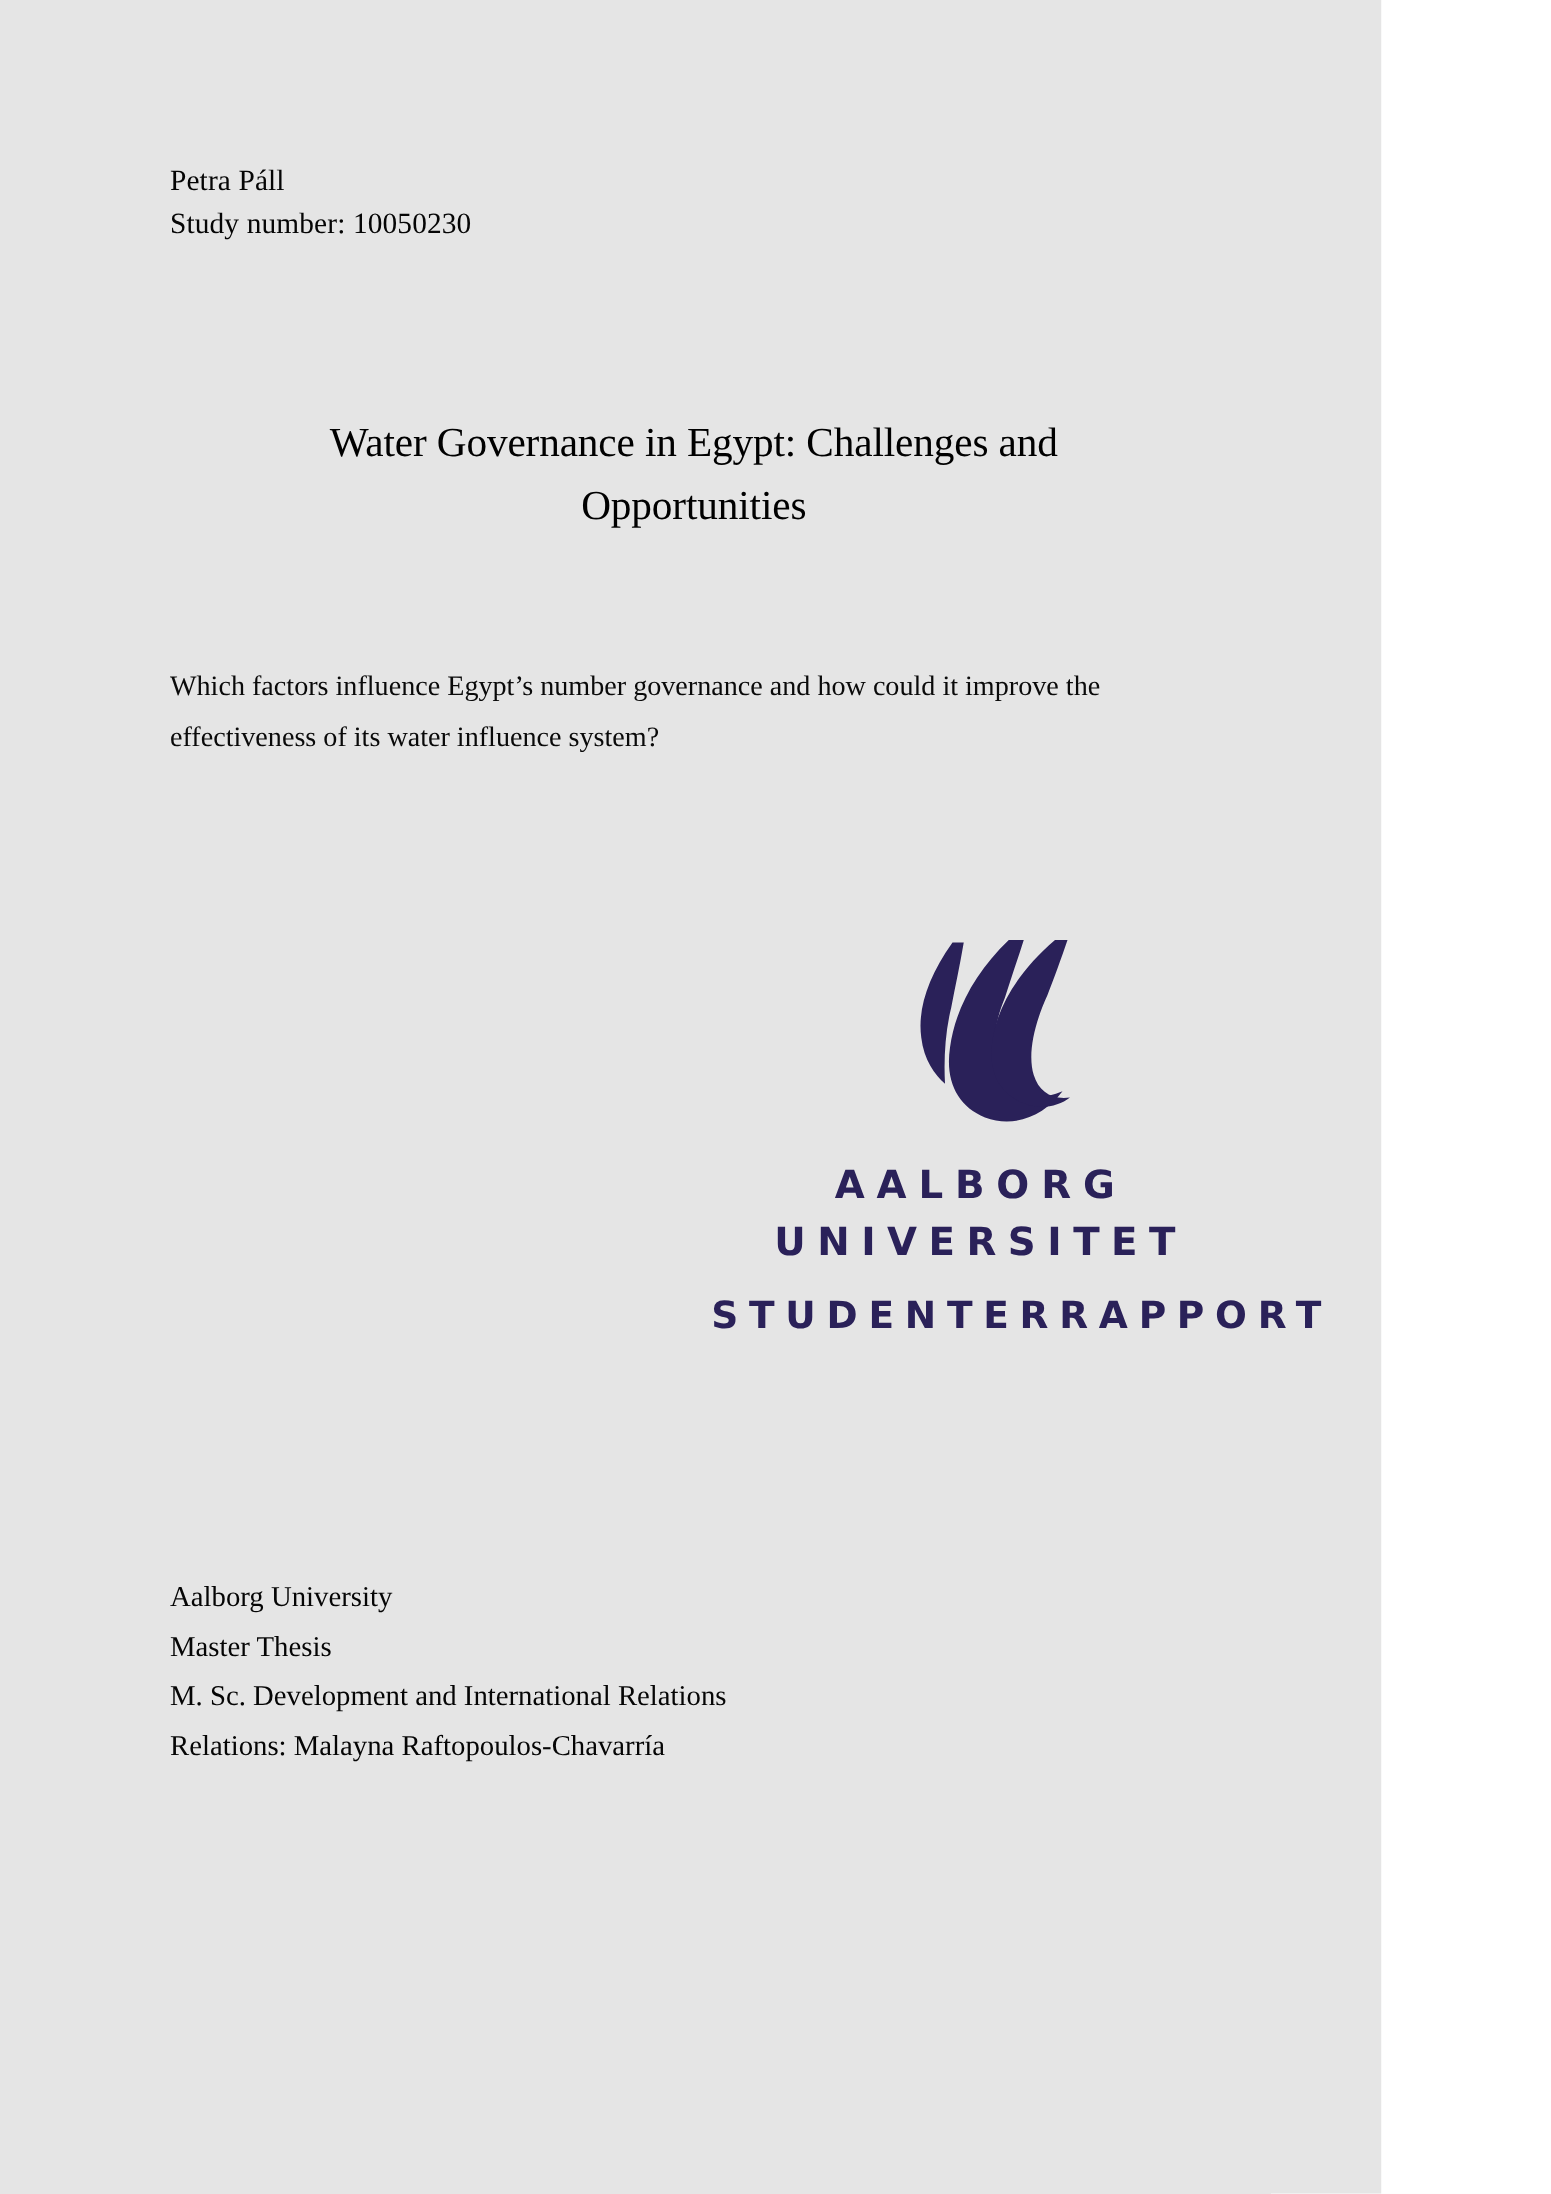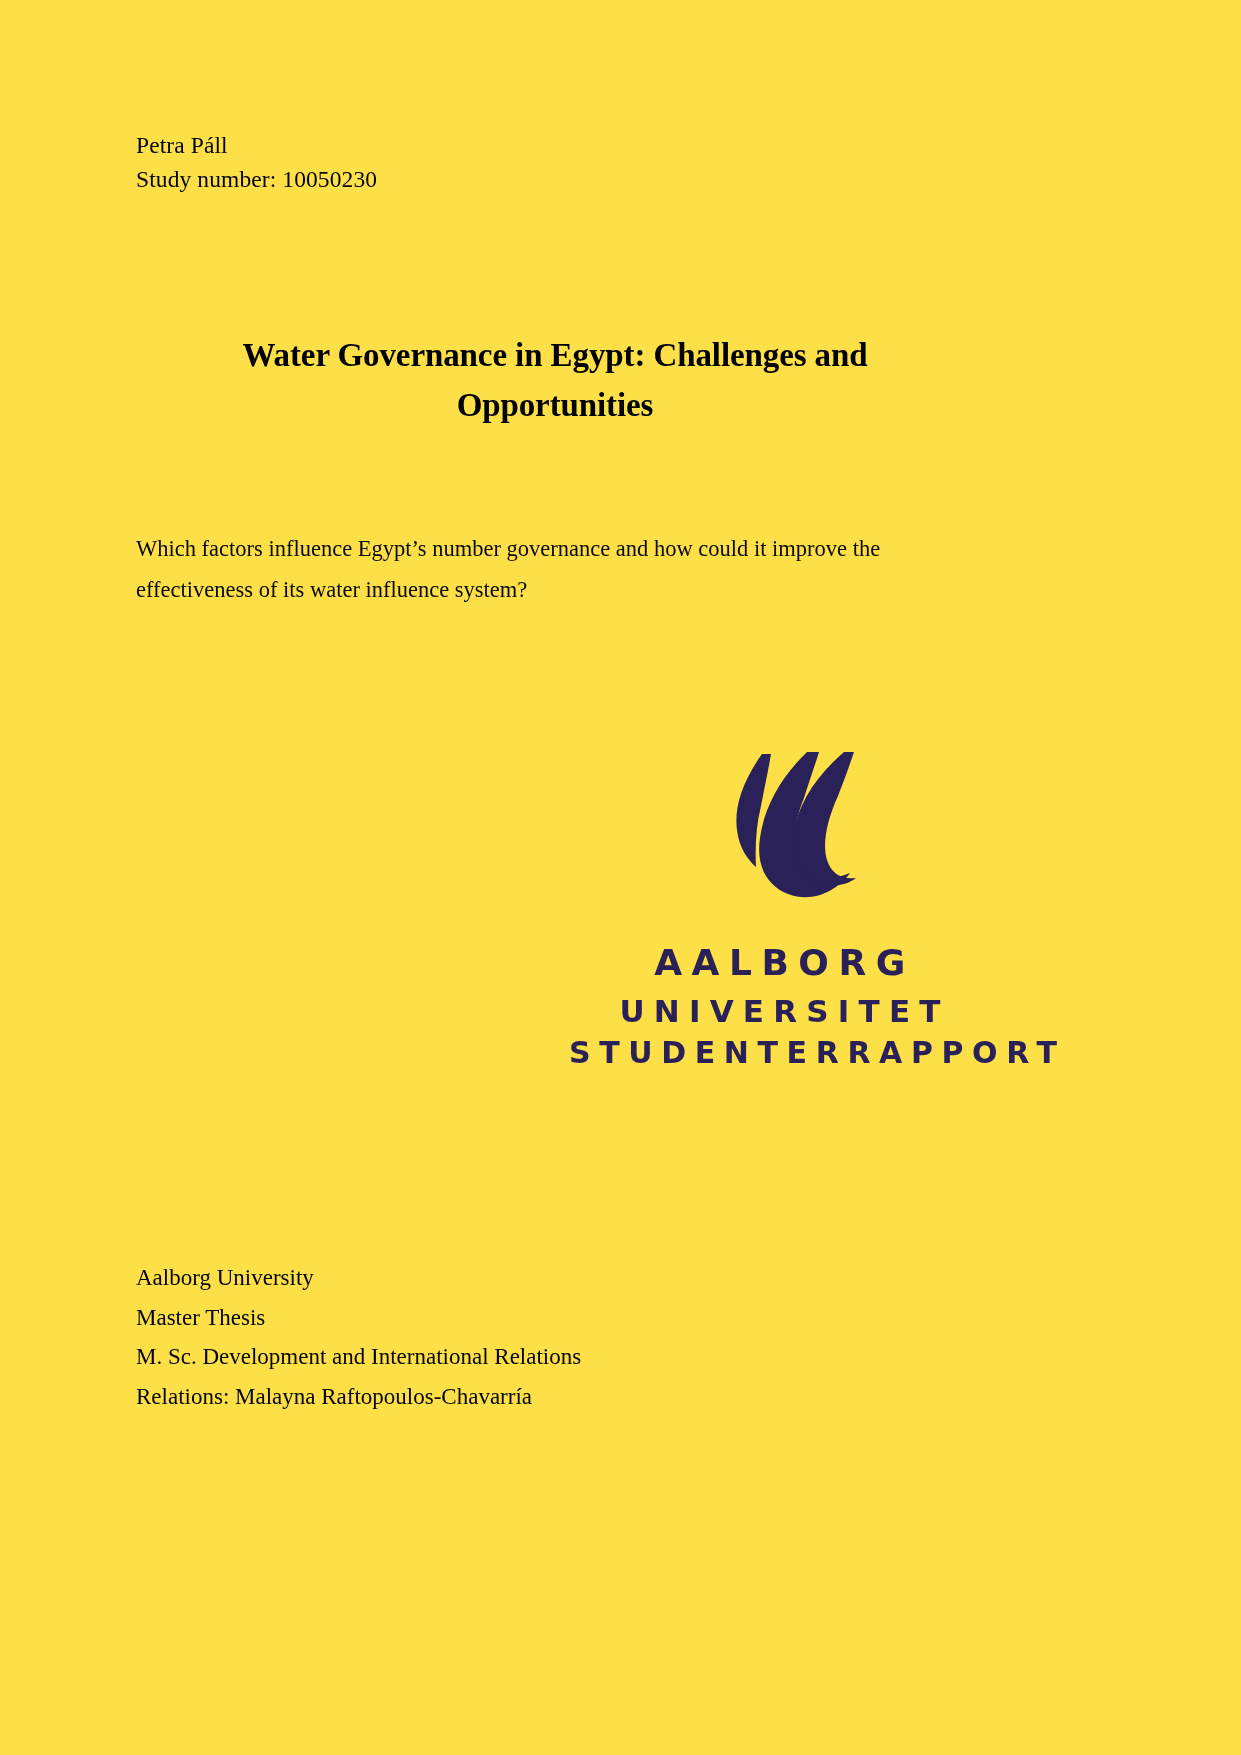--- a/index.html
+++ b/index.html
@@ -7,23 +7,23 @@
     padding: 0;
     background: #ffffff;
   }
   body {
     font-family: "Liberation Serif", "DejaVu Serif", serif;
     color: #000000;
     -webkit-font-smoothing: antialiased;
   }
   .page {
     position: relative;
-    width: 1241px;
+    width: 1105px;
     height: 1755px;
-    background: #fde047;
+    background: #e5e5e5;
     overflow: hidden;
     box-sizing: border-box;
   }
 
   
   .author-block {
     position: absolute;
     left: 136px;
     top: 128px;
     width: 700px;
@@ -39,21 +39,21 @@
   
   .title-block {
     position: absolute;
     left: 136px;
     top: 330px;
     width: 838px;
     text-align: center;
   }
   .doc-title {
     font-size: 33px;
-    font-weight: bold;
+    font-weight: normal;
     line-height: 50px;
     letter-spacing: -0.1px;
     color: #000000;
     margin: 0;
   }
 
   
   .question-block {
     position: absolute;
     left: 136px;
@@ -93,24 +93,23 @@
     width: 440px;
     text-align: center;
   }
   .logo-word {
     font-family: "DejaVu Sans", "Liberation Sans", sans-serif;
     font-weight: bold;
     color: #2a2159;
     line-height: 1.05;
   }
   .word-aalborg {
-    font-size: 36px;
+    font-size: 31px;
     letter-spacing: 9.5px;
     padding-left: 9px;
-    margin-top: 12px;
   }
   .word-universitet {
     font-size: 31px;
     letter-spacing: 9.2px;
     padding-left: 9px;
     margin-top: 13px;
   }
   .logo-studenterrapport {
     position: absolute;
     left: 0px;

